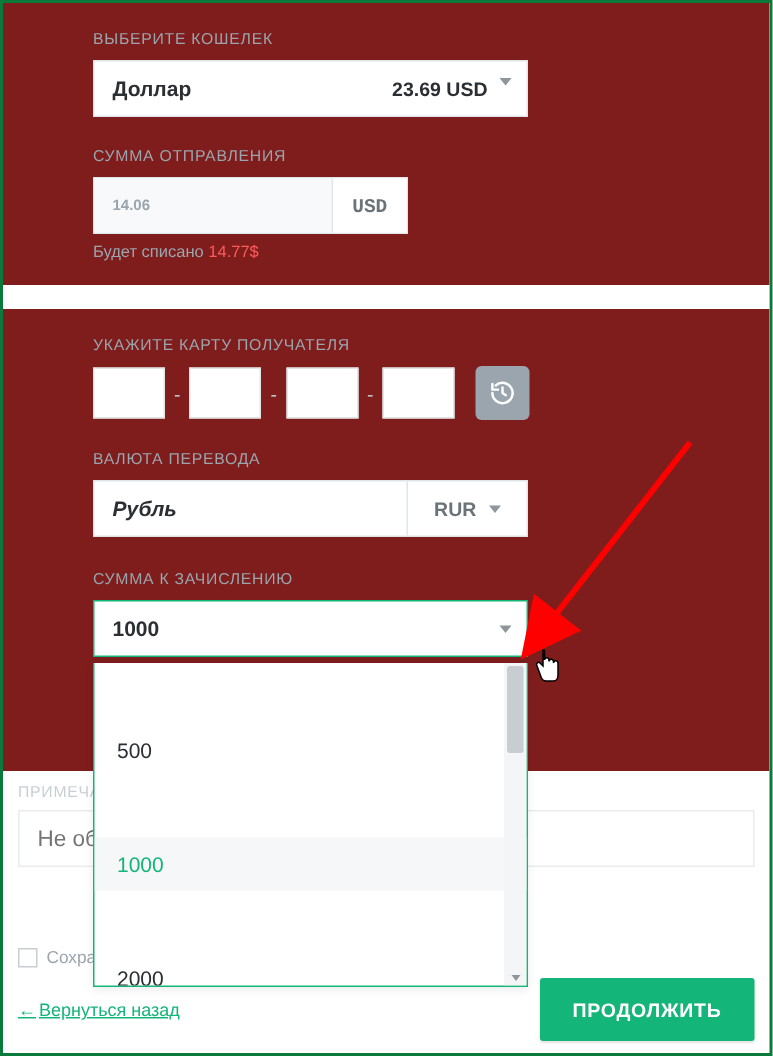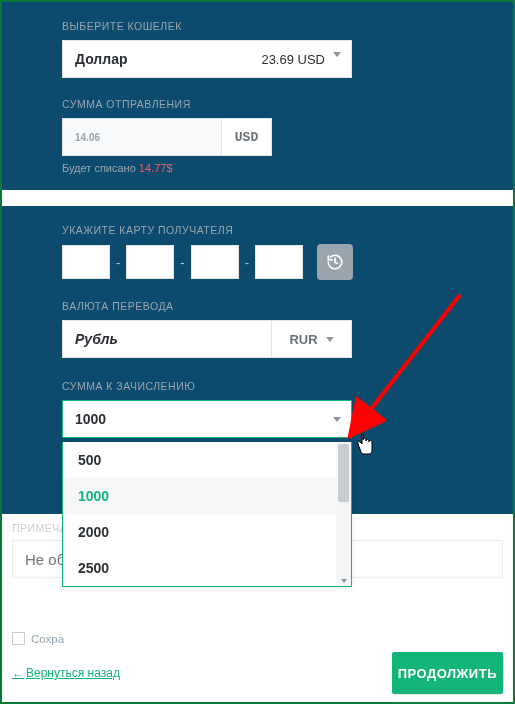--- a/index.html
+++ b/index.html
@@ -1,29 +1,29 @@
 <!DOCTYPE html>
 <html><head>
 <meta charset="utf-8">
 <style>
   * { box-sizing: border-box; margin: 0; padding: 0; font-family: Arial, Helvetica, sans-serif; }
   body { width: 515px; height: 704px; border: 2px solid #0a7a3a; position: relative; overflow: hidden; background: #fff; }
 
   .page { position: absolute; inset: 0; }
 
-  .panel { background: #0c4a6e; }
+  .panel { background: #7f1d1d; }
 
   .section { padding: 18px 60px 16px 60px; }
   .gap { height: 16px; background: #fff; }
 
   .label { font-size: 10.5px; letter-spacing: .5px; text-transform: uppercase; color: #9aa5ad; margin-bottom: 8px; font-weight: 400; }
 
   .wallet-box { display: flex; align-items: center; justify-content: space-between; background: #fff; border: 1px solid #dfe5e9; height: 38px; padding: 0 10px 0 12px; width: 290px; gap: 12px; }
   .wallet-box .name { font-size: 14px; font-weight: 700; color: #2b2f33; }
-  .wallet-box .bal { display:flex; align-items:flex-start; gap:8px; font-size: 13px; font-weight: 400; color: #2b2f33; }
+  .wallet-box .bal { display:flex; align-items:flex-start; gap:8px; font-size: 13px; font-weight: 700; color: #2b2f33; }
   .caret { width: 0; height: 0; border-left: 4px solid transparent; border-right: 4px solid transparent; border-top: 5px solid #8e969c; }
 
   .amount-wrap { display:flex; width: 210px; border: 1px solid #dfe5e9; background:#fff; height:38px; }
   .amount-input { flex:1; border:none; padding:0 12px; font-size:10px; font-weight:700; color:#9aa5ad; background:#f7f9fa; }
   .amount-cur { width: 70px; border-left:1px solid #dfe5e9; display:flex; align-items:center; justify-content:center; font-size:13px; font-weight:700; color:#6b7278; background:#fff;font-family:Liberation Mono, monospace; }
 
   .hint { font-size: 11px; color: #9aa5ad; margin-top: 6px; }
   .hint .red { color: #ff5a5a; font-weight:400; }
 
   .card-inputs { display:flex; align-items:center; gap:6px; }
@@ -33,37 +33,37 @@
 
   .currency-box { display:flex; width:290px; height:38px; border:1px solid #dfe5e9; background:#fff; }
   .currency-box .cname { flex:1; padding:0 12px; display:flex; align-items:center; font-size:14px; font-weight:700; color:#2b2f33;font-style:italic; }
   .currency-box .ccode { width:80px; border-left:1px solid #dfe5e9; display:flex; align-items:center; justify-content:center; gap:8px; font-size:13px; font-weight:700; color:#6b7278; }
 
   .credit-box { width:290px; height:38px; border:1px solid #14b578; background:#fff; display:flex; align-items:center; justify-content:space-between; padding:0 10px 0 12px; position:relative; }
   .credit-box .val { font-size:14px; font-weight:700; color:#2b2f33; }
 
   .dropdown { position:absolute; left:60px; top:440px; width:290px; border:1px solid #14b578; border-top:none; background:#fff; z-index:50; box-shadow:0 2px 6px rgba(0,0,0,.08); }
   .dd-inner { max-height:215px; overflow:hidden; position:relative; }
-  .dd-item { height:36px; display:flex; align-items:center; padding:16px 15px; font-size:14px; font-weight:700; color:#2b2f33; cursor:pointer; }
+  .dd-item { height:36px; display:flex; align-items:center; padding:16px 15px; font-size:14px; font-weight:400; color:#2b2f33; cursor:pointer;margin-top:40px; }
   .dd-item.sel { background:#f5f7f8; color:#14b578; }
   .dd-scroll { position:absolute; right:0; top:0; bottom:0; width:15px; background:#f3f5f6; }
   .dd-thumb { position:absolute; right:2px; top:2px; width:11px; height:58px; background:#c7cdd1; border-radius:2px; }
   .dd-arrow-up, .dd-arrow-dn { position:absolute; right:4px; width:0; height:0; border-left:3px solid transparent; border-right:3px solid transparent; }
   .dd-arrow-dn { bottom:3px; border-top:4px solid #8e969c; }
 
   .note-section { padding: 0 10px 0 10px; position:absolute; top:520px; left:0; right:0; }
   .note-label { font-size:10.5px; letter-spacing:.5px; color:#c8cfd4; margin-bottom:6px; }
   .note-input { width: 100%; height:38px; border:1px solid #e8ecef; background:#fff; padding:0 12px; font-size:15px; color:#c5ccd1; }
 
   .save-row { position:absolute; top:630px; left:10px; display:flex; align-items:center; gap:6px; font-size:11.5px; color:#9aa5ad; }
   .save-row input[type=checkbox]{ width:13px; height:13px; border:1px solid #c7cdd1; appearance:none; }
 
   .footer { position:absolute; bottom:8px; left:10px; right:10px; display:flex; align-items:center; justify-content:space-between; }
   .back { font-size:12px; color:#14b578; text-decoration:underline; display:flex; align-items:center; gap:2px; }
-  .continue { background:#14b578; color:#fff; border:none; height:42px; padding:0 6px; font-size:13px; font-weight:700; letter-spacing:.5px; border-radius:2px; cursor:pointer; box-shadow:0 1px 2px rgba(0,0,0,.12); }
+  .continue { background:#14b578; color:#fff; border:none; height:42px; padding:0 22px; font-size:13px; font-weight:700; letter-spacing:.5px; border-radius:2px; cursor:pointer; box-shadow:0 1px 2px rgba(0,0,0,.12); }
 
   .arrow-anno { position:absolute; pointer-events:none; z-index:60; }
   .cursor { position:absolute; top:430px; left:353px; z-index:70; pointer-events:none; }
 </style>
 </head>
 <body>
 
 <div class="page">
 
   <div class="panel">

